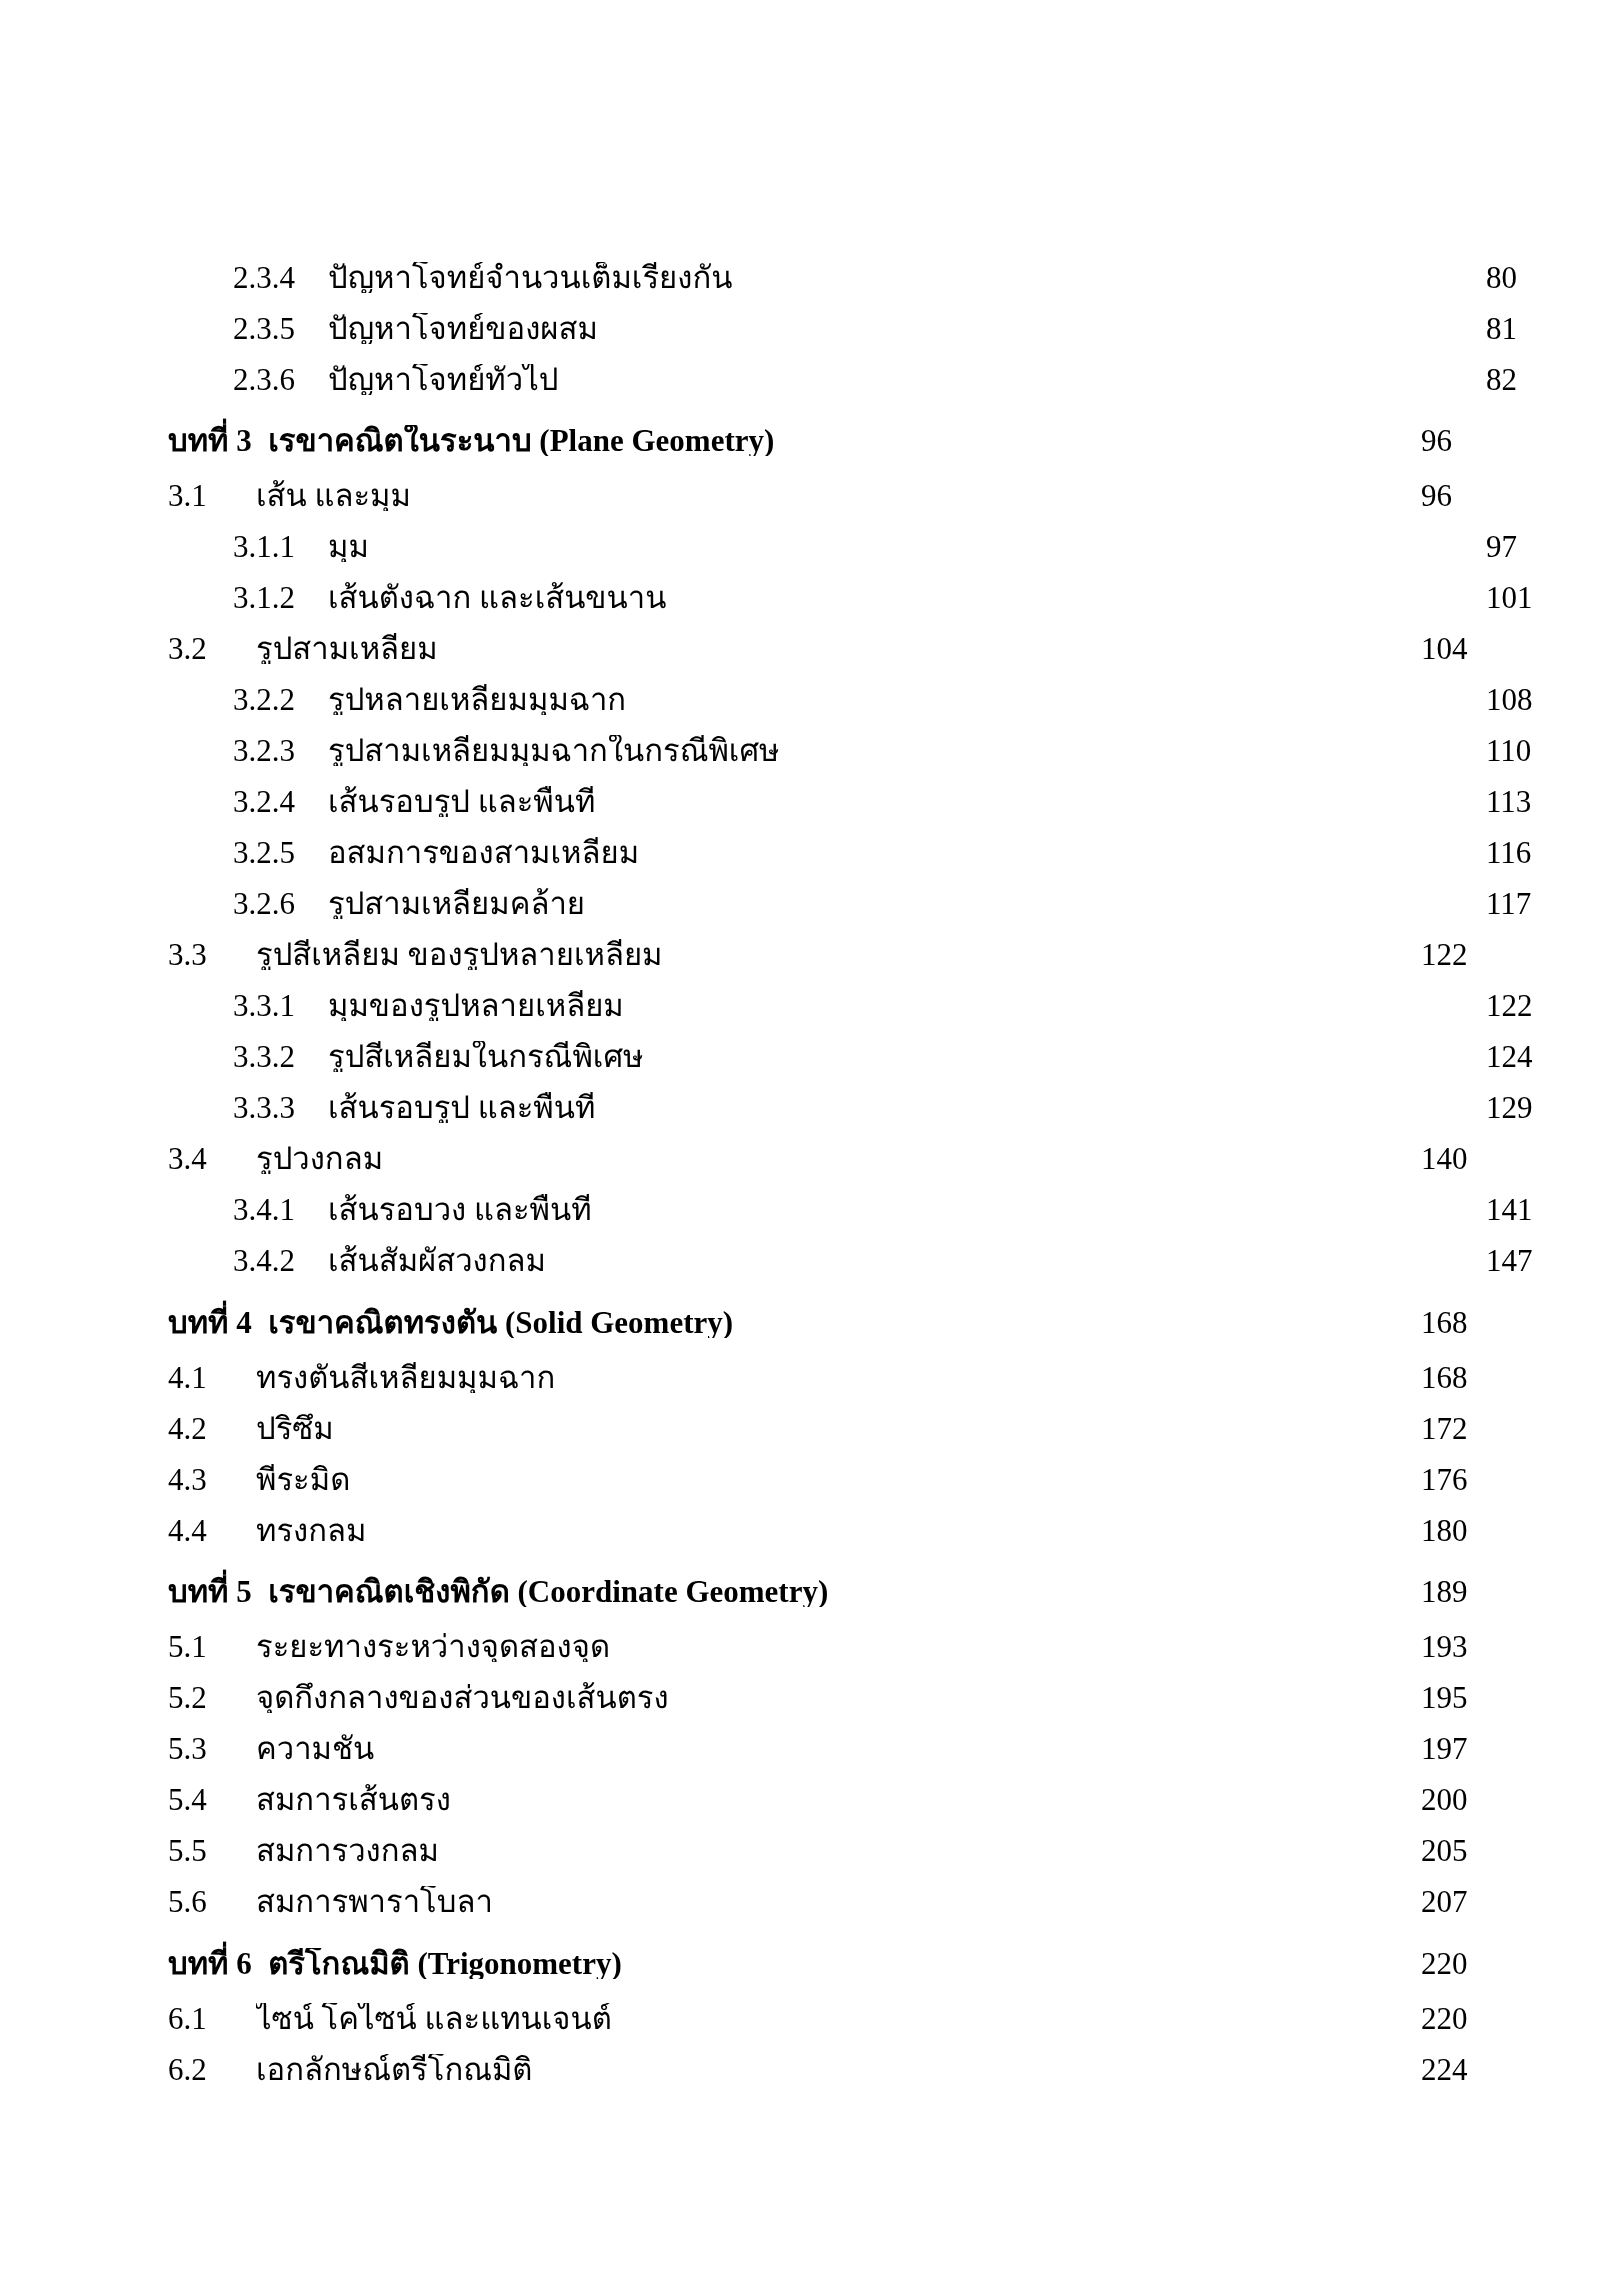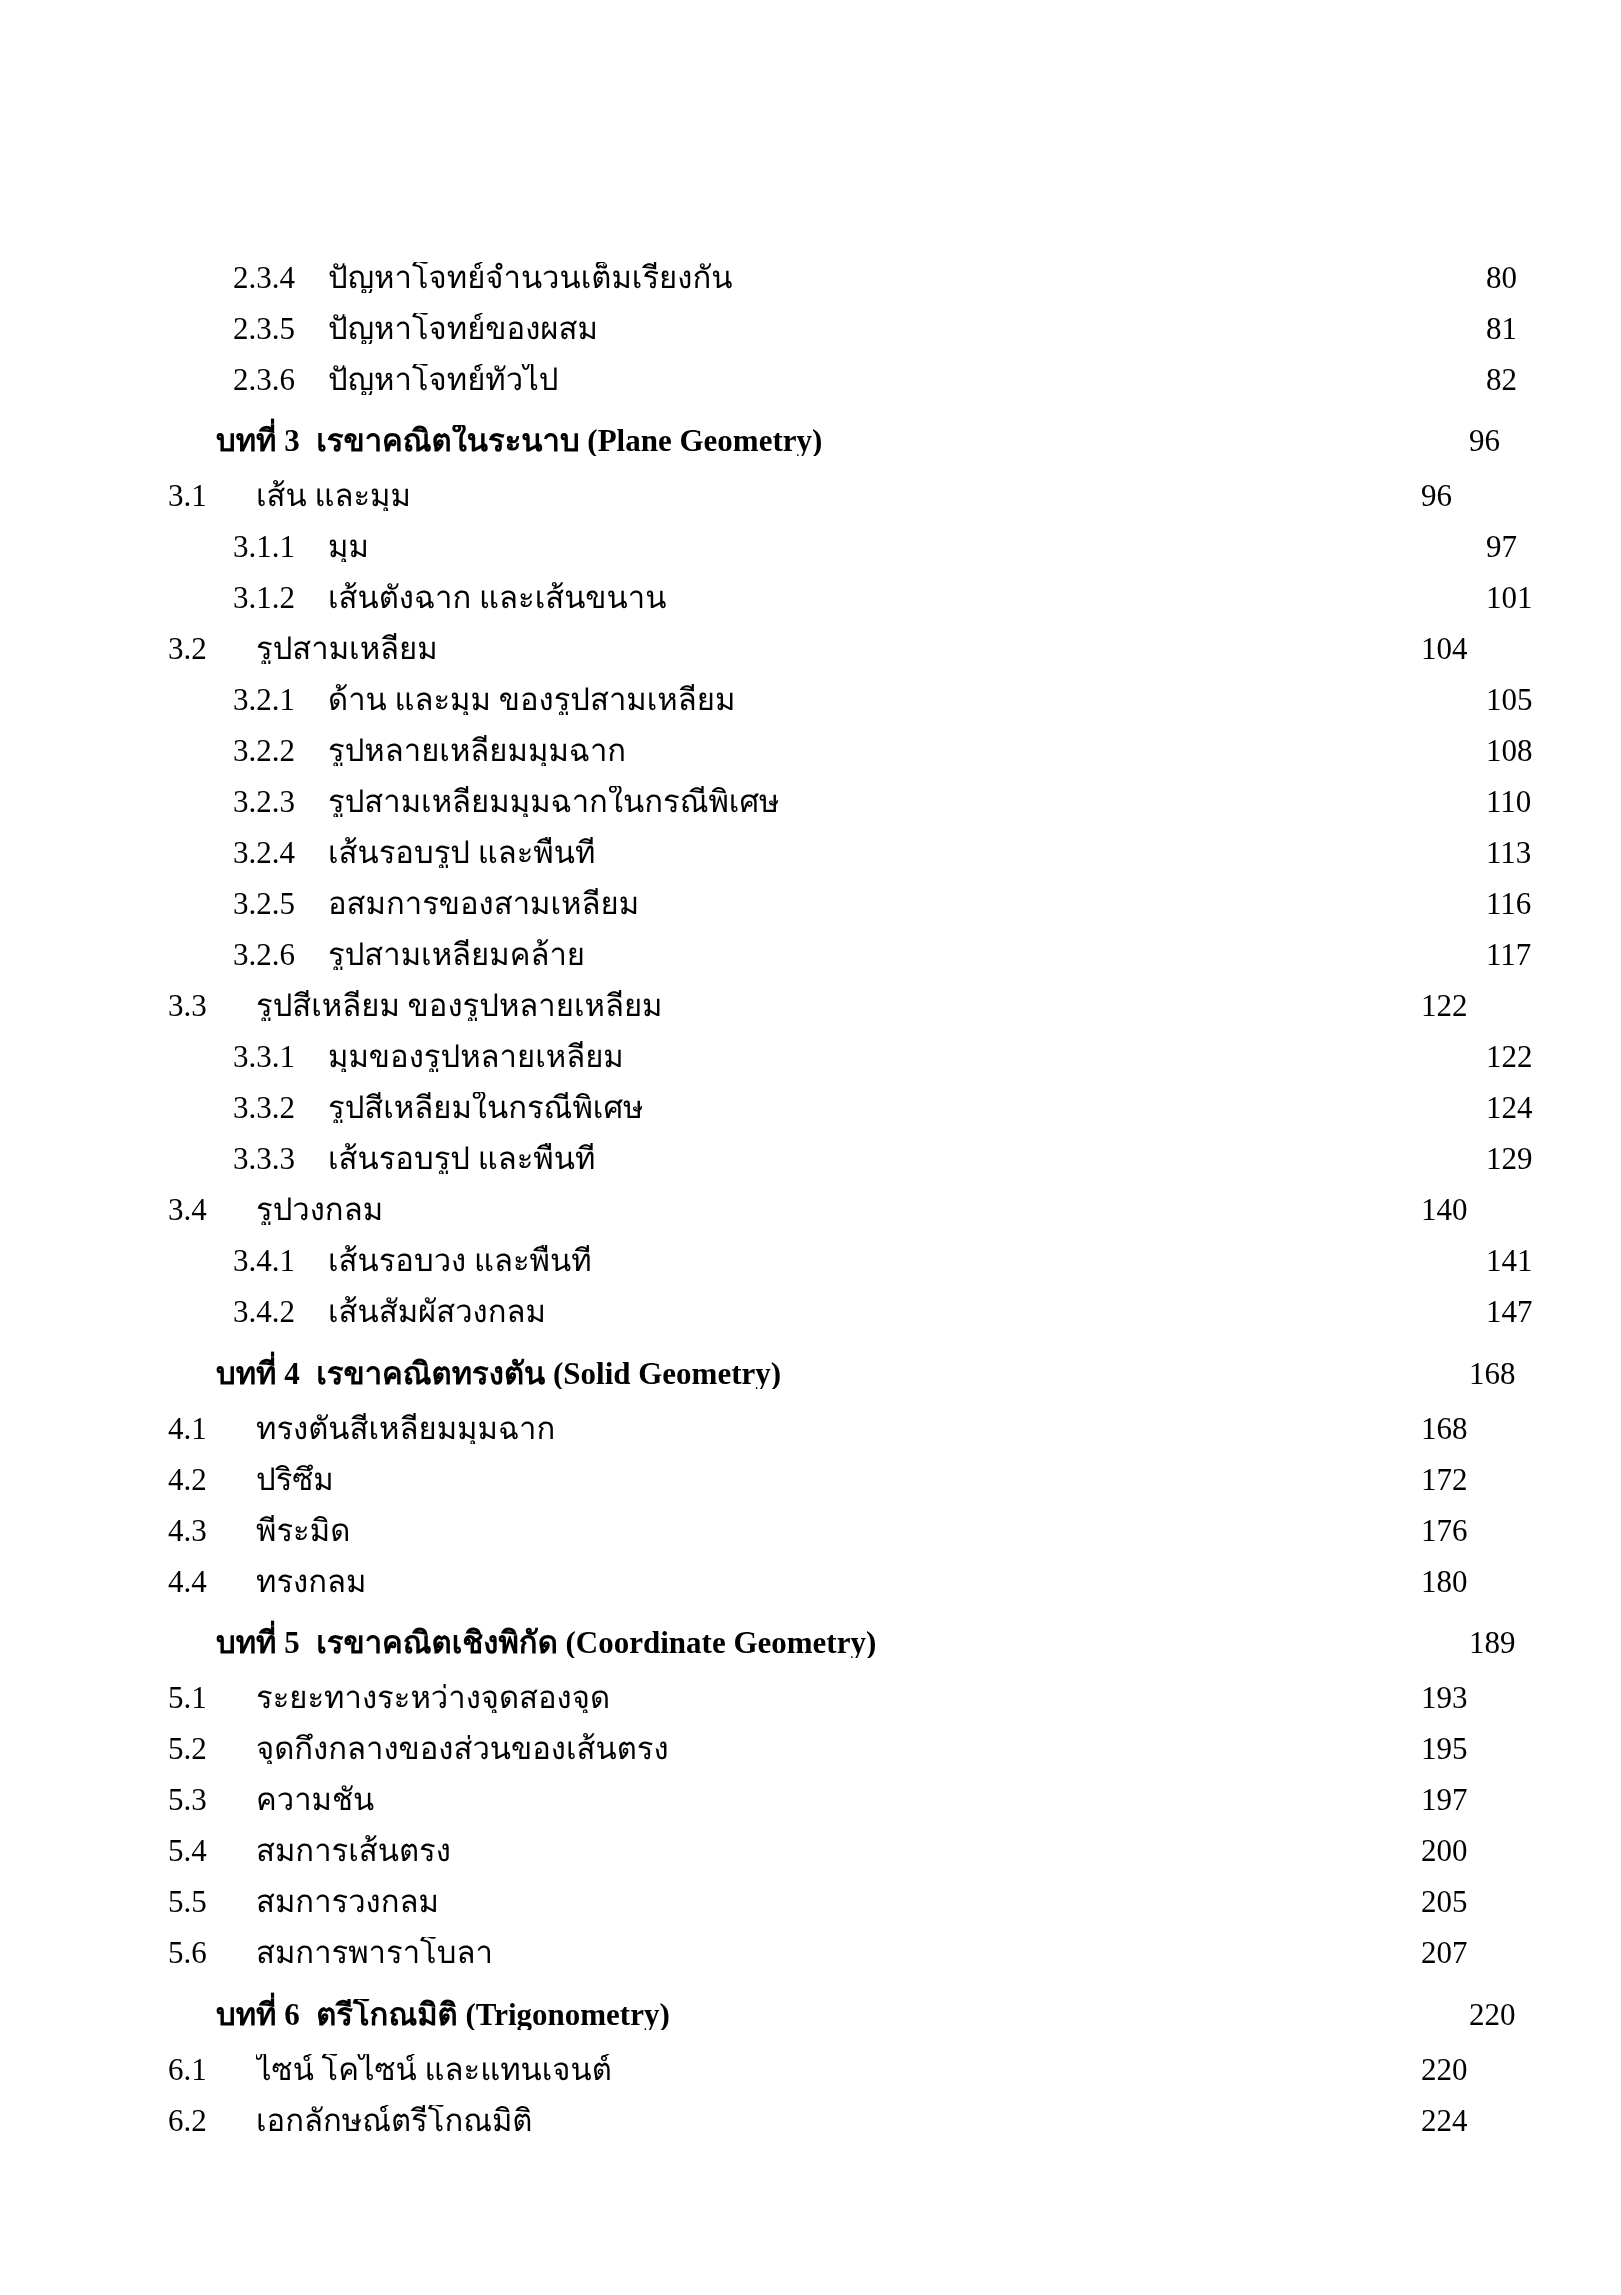--- a/index.html
+++ b/index.html
@@ -42,21 +42,21 @@
     font-weight: bold;
     padding-left: 0px;
     height: 55px;
   }
   .chapter .num-col,
   .chapter .title-col {
     font-weight: bold;
   }
 
   
-  .gap-before { margin-top: 10.4px; margin-left: 48px; }
+  .gap-before { margin-top: 10.4px; }
 
   
   .num-col {
     flex: 0 0 auto;
     min-width: 88px;
     text-align: left;
   }
   .lvl-2 > .num-col {
     min-width: 95px;
   }
@@ -116,25 +116,20 @@
       <span class="num-col">3.1.2</span>
       <span class="title-col">เส้นตั้งฉาก และเส้นขนาน</span>
       <span class="page-col">101</span>
     </div>
     <div class="toc-row lvl-1">
       <span class="num-col">3.2</span>
       <span class="title-col">รูปสามเหลี่ยม</span>
       <span class="page-col">104</span>
     </div>
     <div class="toc-row lvl-2">
-      <span class="num-col">3.2.1</span>
-      <span class="title-col">ด้าน และมุม ของรูปสามเหลี่ยม</span>
-      <span class="page-col">105</span>
-    </div>
-    <div class="toc-row lvl-2">
       <span class="num-col">3.2.2</span>
       <span class="title-col">รูปหลายเหลี่ยมมุมฉาก</span>
       <span class="page-col">108</span>
     </div>
     <div class="toc-row lvl-2">
       <span class="num-col">3.2.3</span>
       <span class="title-col">รูปสามเหลี่ยมมุมฉากในกรณีพิเศษ</span>
       <span class="page-col">110</span>
     </div>
     <div class="toc-row lvl-2">

